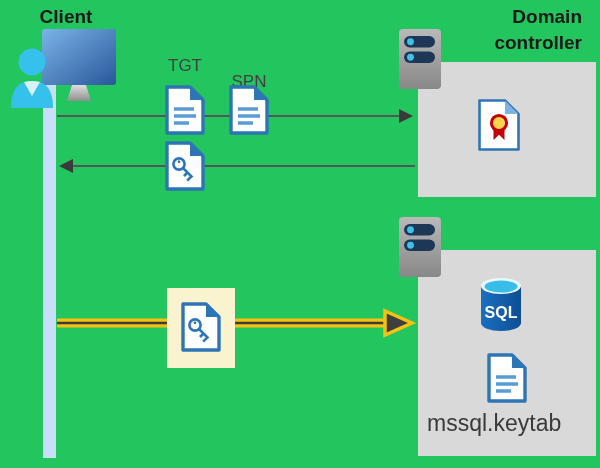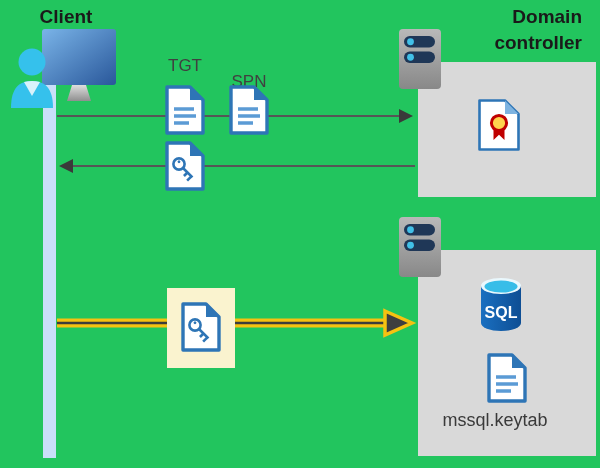--- a/index.html
+++ b/index.html
@@ -20,22 +20,22 @@
   .gray-box{background:#d9d9d9;}
   .dc-box{left:418px;top:62px;width:178px;height:135px;}
   .linux-box{left:418px;top:250px;width:178px;height:206px;}
   .highlight{
     left:167px;top:288px;width:68px;height:80px;background:#faf3cf;
   }
   .client-title{left:8px;top:4px;width:116px;text-align:center;}
   .dc-title{left:450px;top:4px;width:132px;text-align:right;}
   .linux-title{left:450px;top:226px;width:150px;white-space:nowrap;}
   .keytab-label{
-    left:415px;top:410px;width:160px;text-align:center;
-    font-size:18px;color:#3a3a3a;
+    left:427px;top:410px;width:160px;text-align:left;
+    font-size:23px;color:#3a3a3a;
   }
   .tgt-label{left:161px;top:56px;width:48px;}
   .spn-label{left:225px;top:72px;width:48px;}
   svg{display:block;}
 </style>
 </head>
 <body>
 
 <div class="canvas">
 

